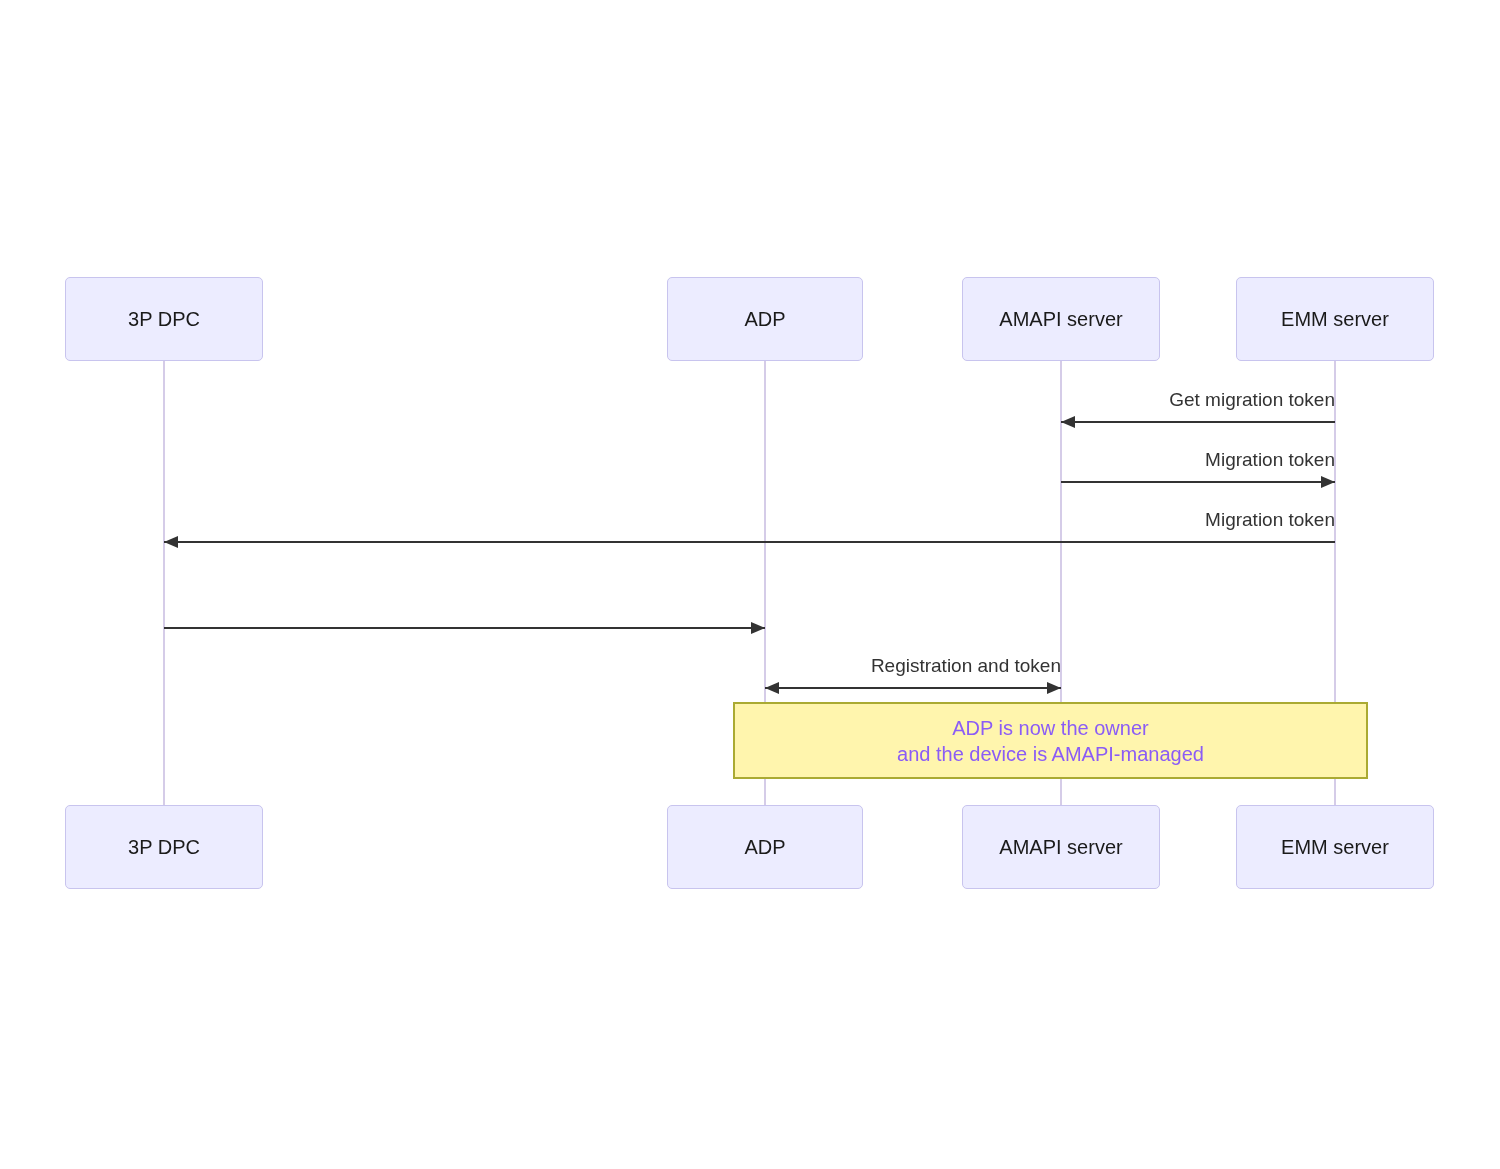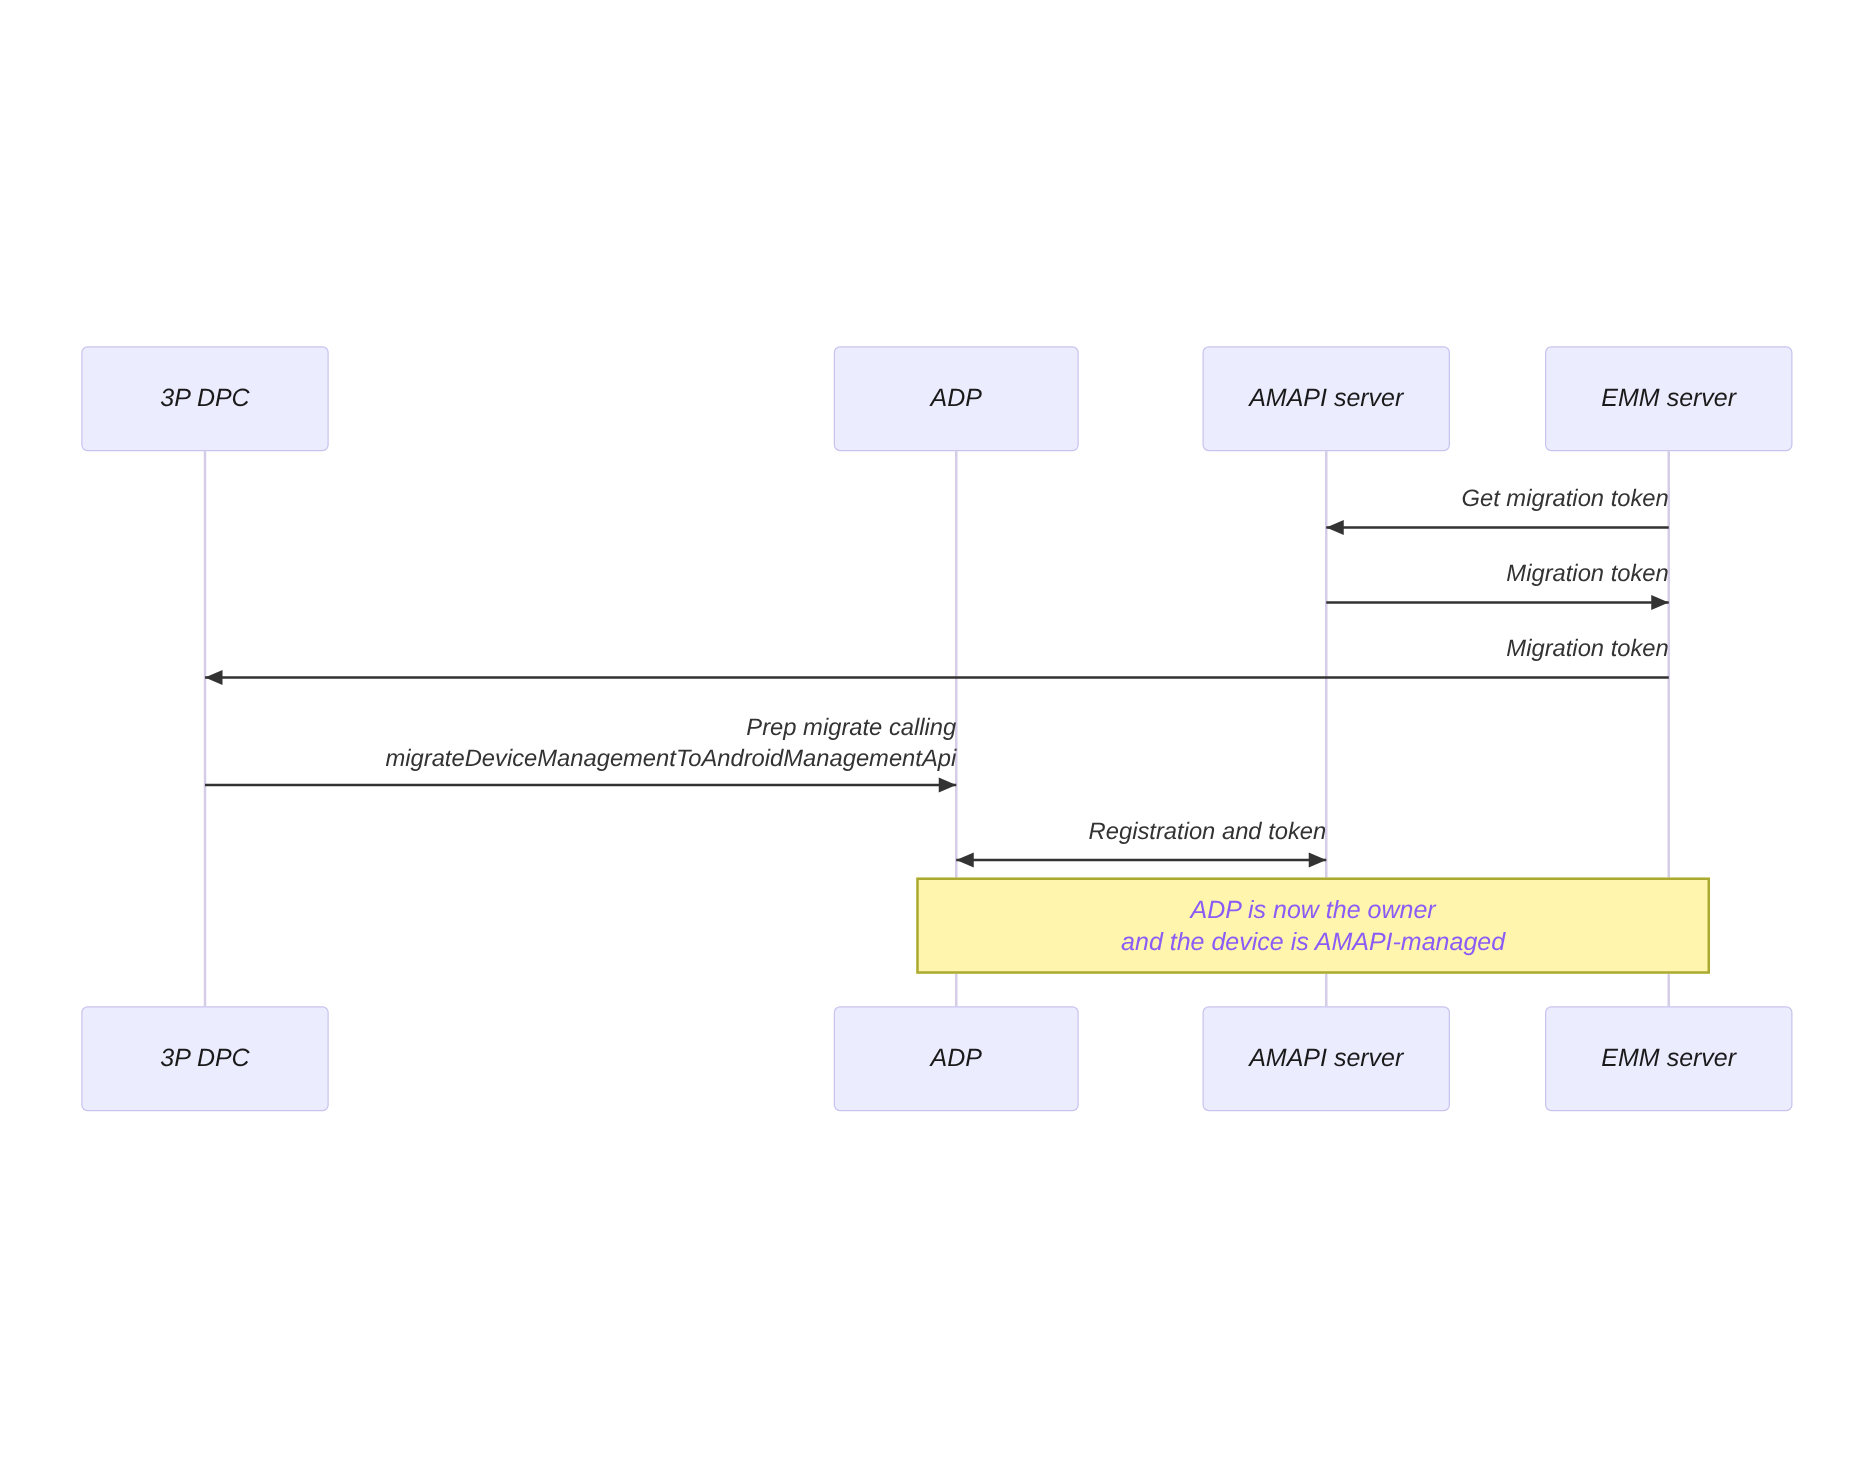--- a/index.html
+++ b/index.html
@@ -4,21 +4,21 @@
 <style>
   :root {
     --actor-fill: #ECECFF;
     --actor-border: #C8C4EE;
     --lifeline: #D5CCE8;
     --arrow: #333333;
     --text: #333333;
     --note-fill: #FFF5AD;
     --note-border: #AAAA33;
   }
-  * { margin: 0; padding: 0; box-sizing: border-box; font-style: italic; }
+  * { margin: 0; padding: 0; box-sizing: border-box; }
   html, body { background: #ffffff; }
   body {
     font-family: "Liberation Sans", "DejaVu Sans", sans-serif;
     color: var(--text);
   }
   .canvas {
     position: relative;
     width: 1500px;
     height: 1169px;
     background: #ffffff;
@@ -117,22 +117,20 @@
   <span class="ah left" style="left:1061px; top:416px"></span>
 
   <div class="msg-label" style="left:1061px; top:447px; width:274px">Migration token</div>
   <div class="msg-line" style="left:1061px; top:481px; width:274px"></div>
   <span class="ah right" style="left:1321px; top:476px"></span>
 
   <div class="msg-label" style="left:164px; top:507px; width:1171px">Migration token</div>
   <div class="msg-line" style="left:164px; top:541px; width:1171px"></div>
   <span class="ah left" style="left:164px; top:536px"></span>
 
-  <div class="msg-label" style="left:164px; top:570px; width:601px">Prep migrate calling
-migrateDeviceManagementToAndroidManagementApi</div>
   <div class="msg-line" style="left:164px; top:627px; width:601px"></div>
   <span class="ah right" style="left:751px; top:622px"></span>
 
   <div class="msg-label" style="left:765px; top:653px; width:296px">Registration and token</div>
   <div class="msg-line" style="left:765px; top:687px; width:296px"></div>
   <span class="ah left" style="left:765px;  top:682px"></span>
   <span class="ah right" style="left:1047px; top:682px"></span>
 
   <div class="note">ADP is now the owner
 and the device is AMAPI-managed</div>

